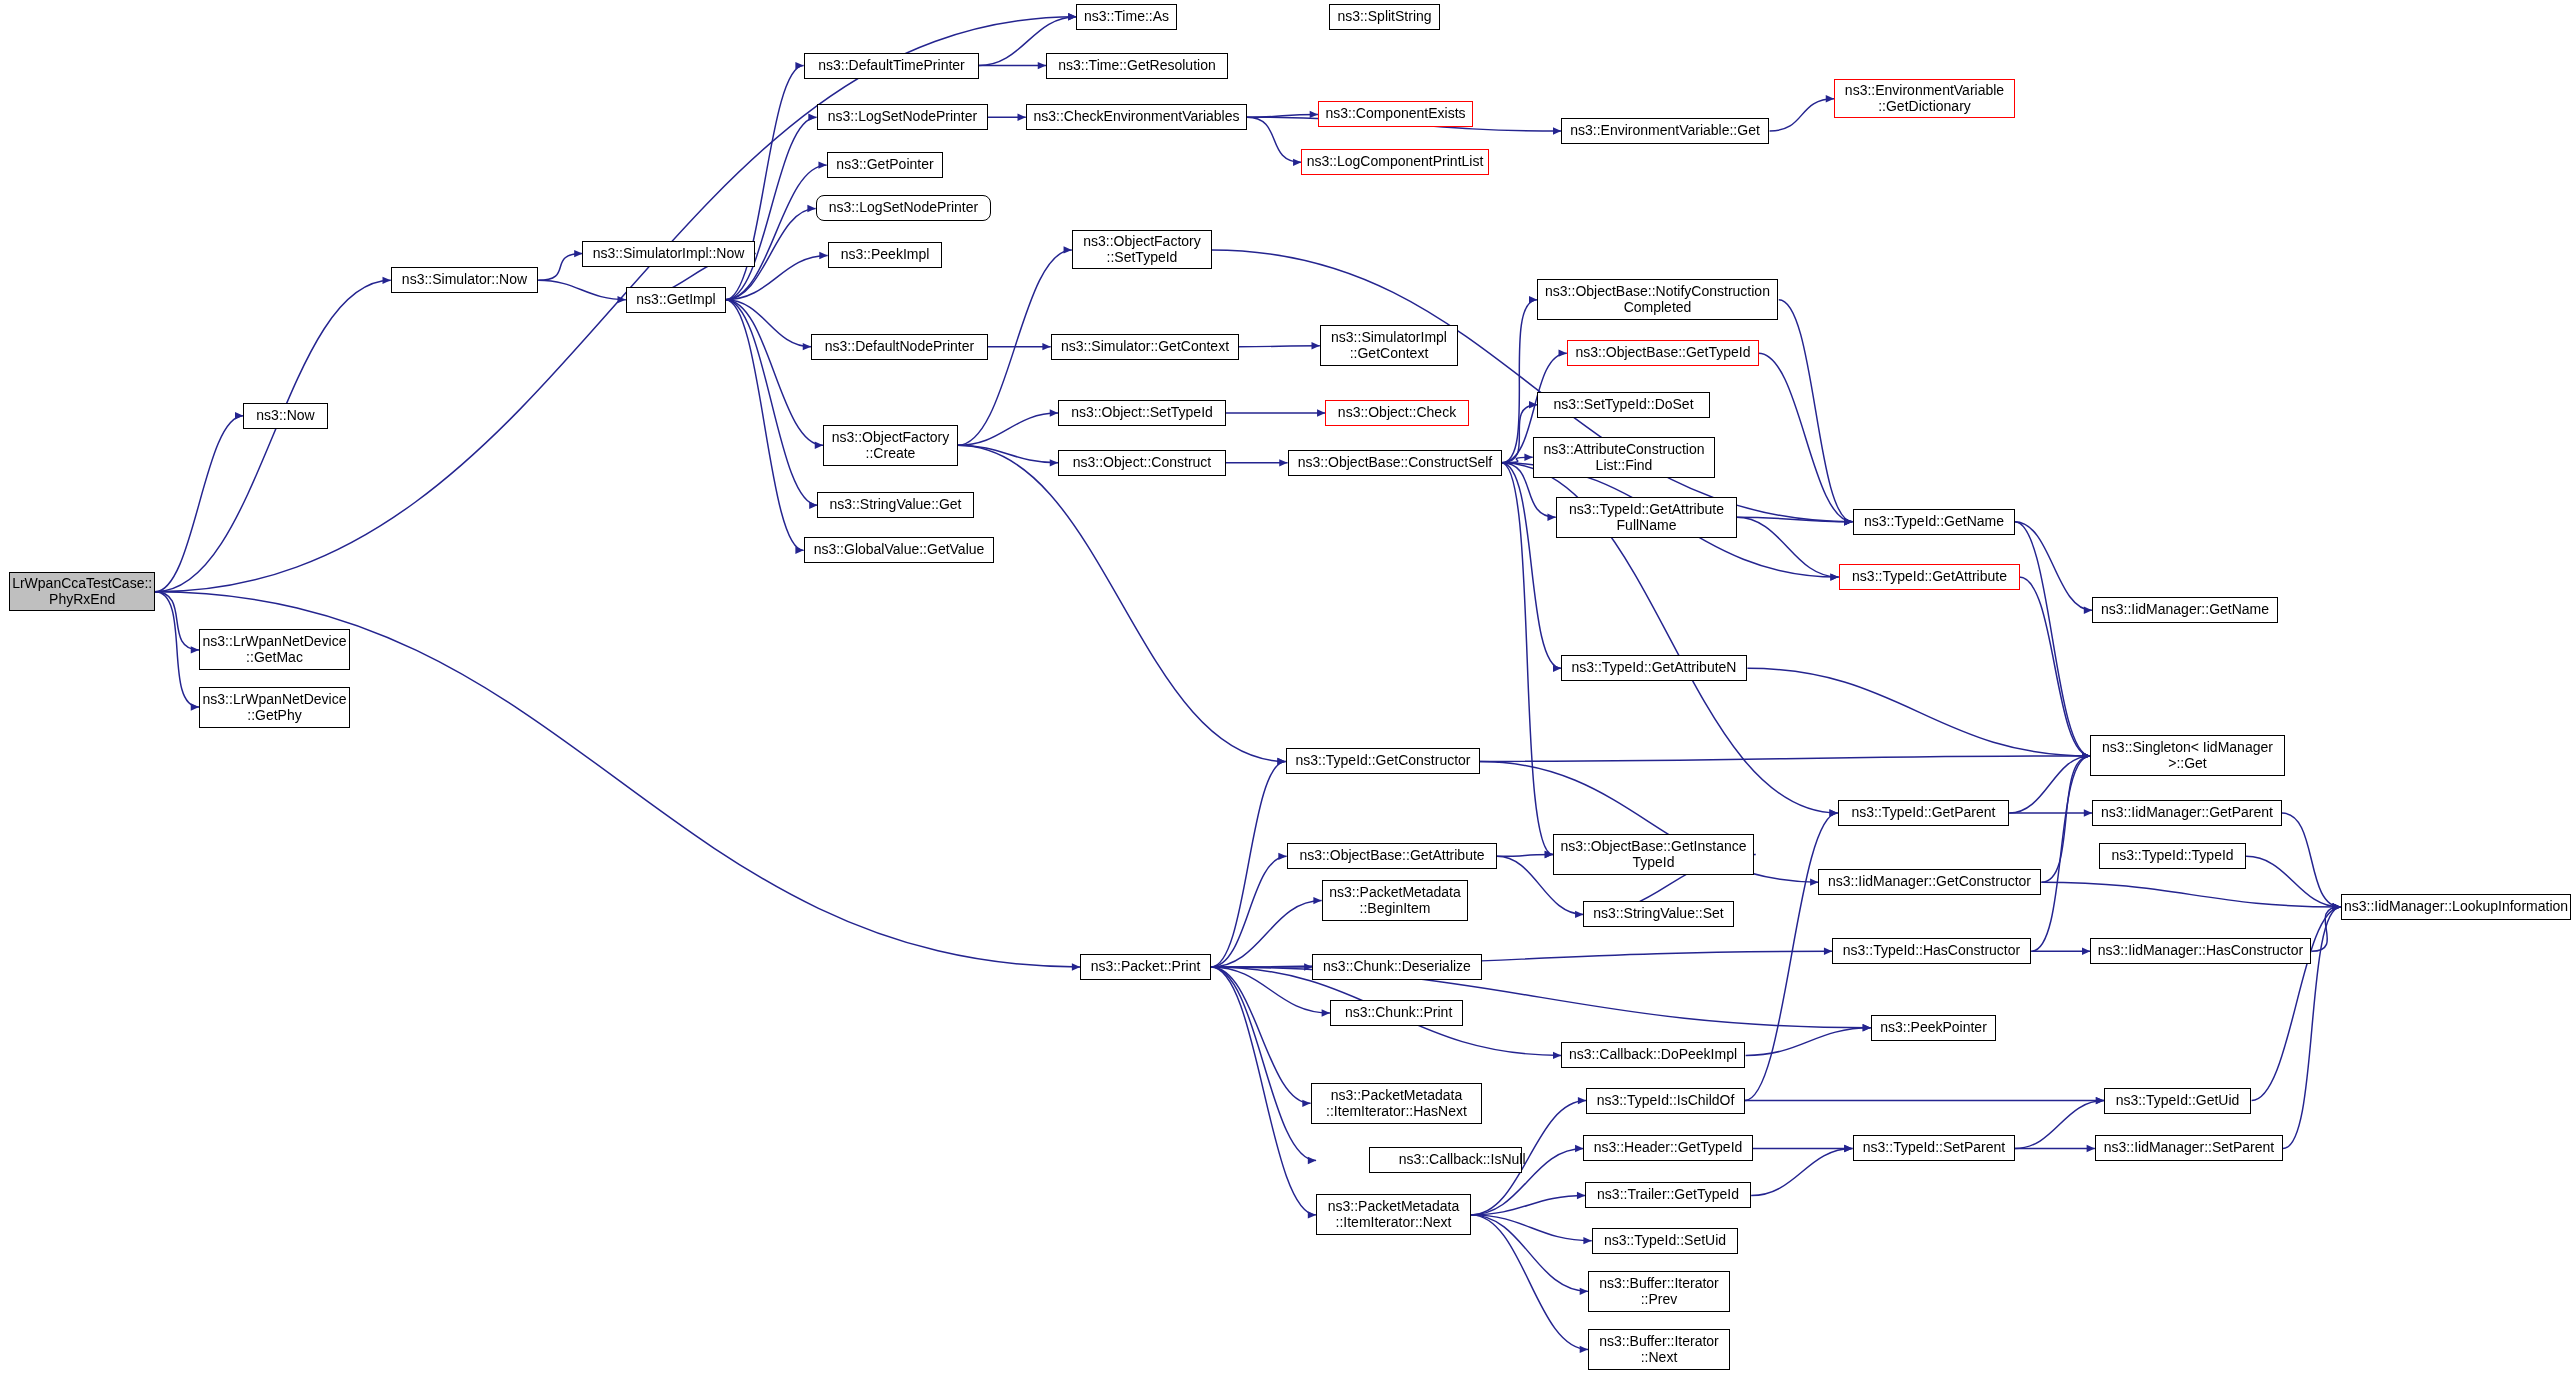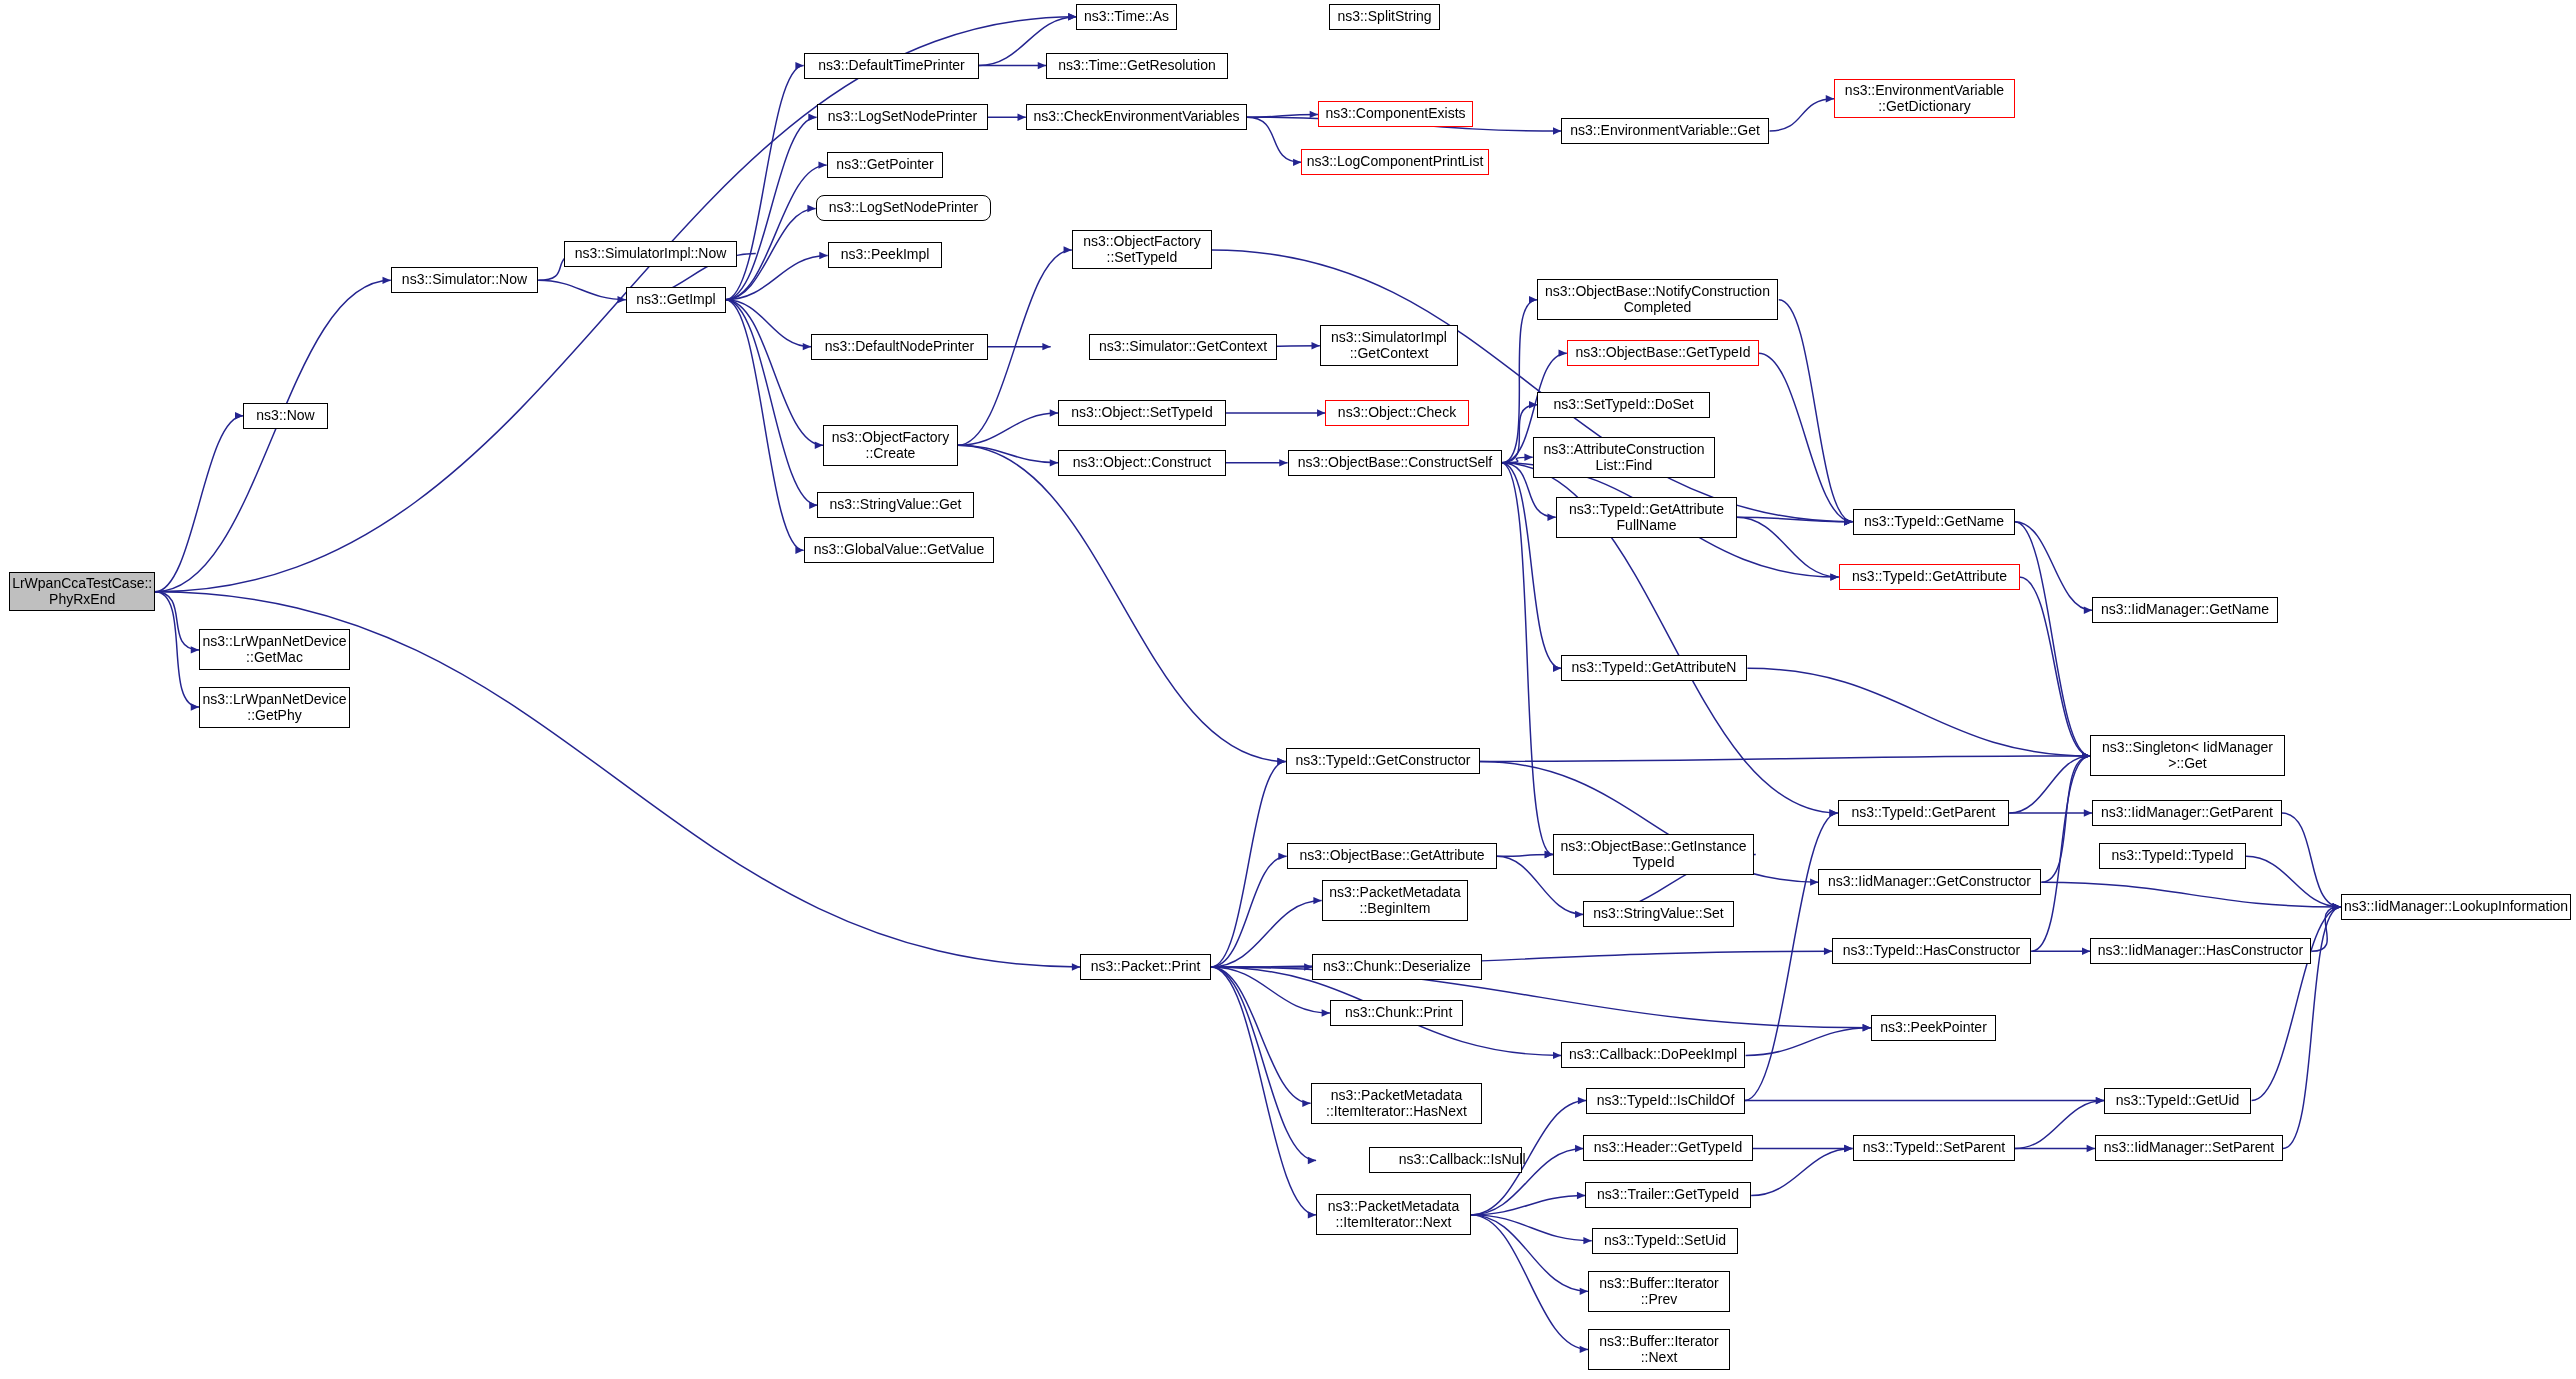--- a/index.html
+++ b/index.html
@@ -219,27 +219,27 @@
       <div class="node" style="left: 1026px; top: 104px; width: 221px; height: 26px;">ns3::CheckEnvironmentVariables</div>
       <div class="node red" style="left: 1318px; top: 101px; width: 155px; height: 26px;">ns3::ComponentExists</div>
       <div class="node" style="left: 1561px; top: 118px; width: 208px; height: 26px;">ns3::EnvironmentVariable::Get</div>
       <div class="node" style="left: 827px; top: 152px; width: 116px; height: 26px;">ns3::GetPointer</div>
       <div class="node red" style="left: 1301px; top: 149px; width: 188px; height: 26px;">ns3::LogComponentPrintList</div>
       <div class="node" style="left: 816px; top: 195px; width: 175px; height: 26px; border-radius: 8px;">ns3::LogSetNodePrinter</div>
       <div class="node" style="left: 1072px; top: 230px; width: 140px; height: 39px;">ns3::ObjectFactory
 ::SetTypeId</div>
       <div class="node" style="left: 828px; top: 242px; width: 114px; height: 26px;">ns3::PeekImpl</div>
       <div class="node" style="left: 391px; top: 267px; width: 147px; height: 26px;">ns3::Simulator::Now</div>
-      <div class="node" style="left: 564px; top: 241px; width: 173px; height: 26px; text-align: right;">ns3::SimulatorImpl::Now</div>
+      <div class="node" style="left: 582px; top: 241px; width: 173px; height: 26px; text-align: right;">ns3::SimulatorImpl::Now</div>
       <div class="node" style="left: 626px; top: 287px; width: 100px; height: 26px;">ns3::GetImpl</div>
       <div class="node" style="left: 1537px; top: 279px; width: 241px; height: 41px;">ns3::ObjectBase::NotifyConstruction
 Completed</div>
       <div class="node red" style="left: 1567px; top: 340px; width: 192px; height: 26px;">ns3::ObjectBase::GetTypeId</div>
       <div class="node" style="left: 811px; top: 334px; width: 177px; height: 26px;">ns3::DefaultNodePrinter</div>
-      <div class="node" style="left: 1051px; top: 334px; width: 188px; height: 26px; margin-left: 38px;">ns3::Simulator::GetContext</div>
+      <div class="node" style="left: 1051px; top: 334px; width: 188px; height: 26px;">ns3::Simulator::GetContext</div>
       <div class="node" style="left: 1320px; top: 325px; width: 138px; height: 41px;">ns3::SimulatorImpl
 ::GetContext</div>
       <div class="node" style="left: 1537px; top: 392px; width: 173px; height: 26px;">ns3::SetTypeId::DoSet</div>
       <div class="node" style="left: 243px; top: 403px; width: 85px; height: 26px;">ns3::Now</div>
       <div class="node" style="left: 1058px; top: 400px; width: 168px; height: 26px;">ns3::Object::SetTypeId</div>
       <div class="node red" style="left: 1325px; top: 400px; width: 144px; height: 26px;">ns3::Object::Check</div>
       <div class="node" style="left: 823px; top: 425px; width: 135px; height: 41px;">ns3::ObjectFactory
 ::Create</div>
       <div class="node" style="left: 1058px; top: 450px; width: 168px; height: 26px;">ns3::Object::Construct</div>
       <div class="node" style="left: 1288px; top: 450px; width: 214px; height: 26px;">ns3::ObjectBase::ConstructSelf</div>

